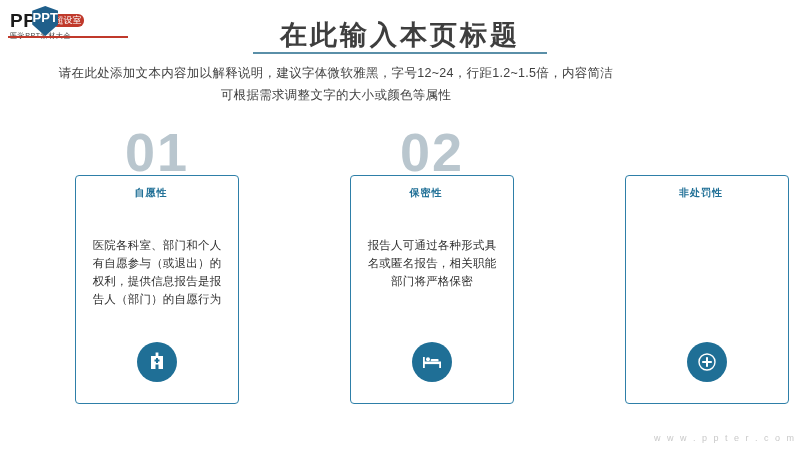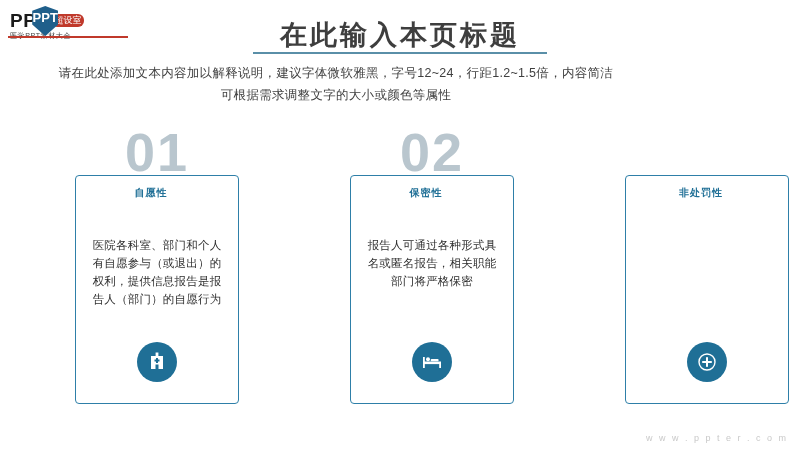--- a/index.html
+++ b/index.html
@@ -198,21 +198,21 @@
     border-radius: 50%;
     background: #1f6f96;
     display: flex;
     align-items: center;
     justify-content: center;
   }
   .card-icon svg { display: block; }
   
   .footer {
     position: absolute;
-    right: 12px;
+    right: 4px;
     bottom: 7px;
     font-size: 9px;
     color: #c9c9c9;
     letter-spacing: 2px;
   }
 </style>
 </head>
 <body>
 
 <div class="slide">

